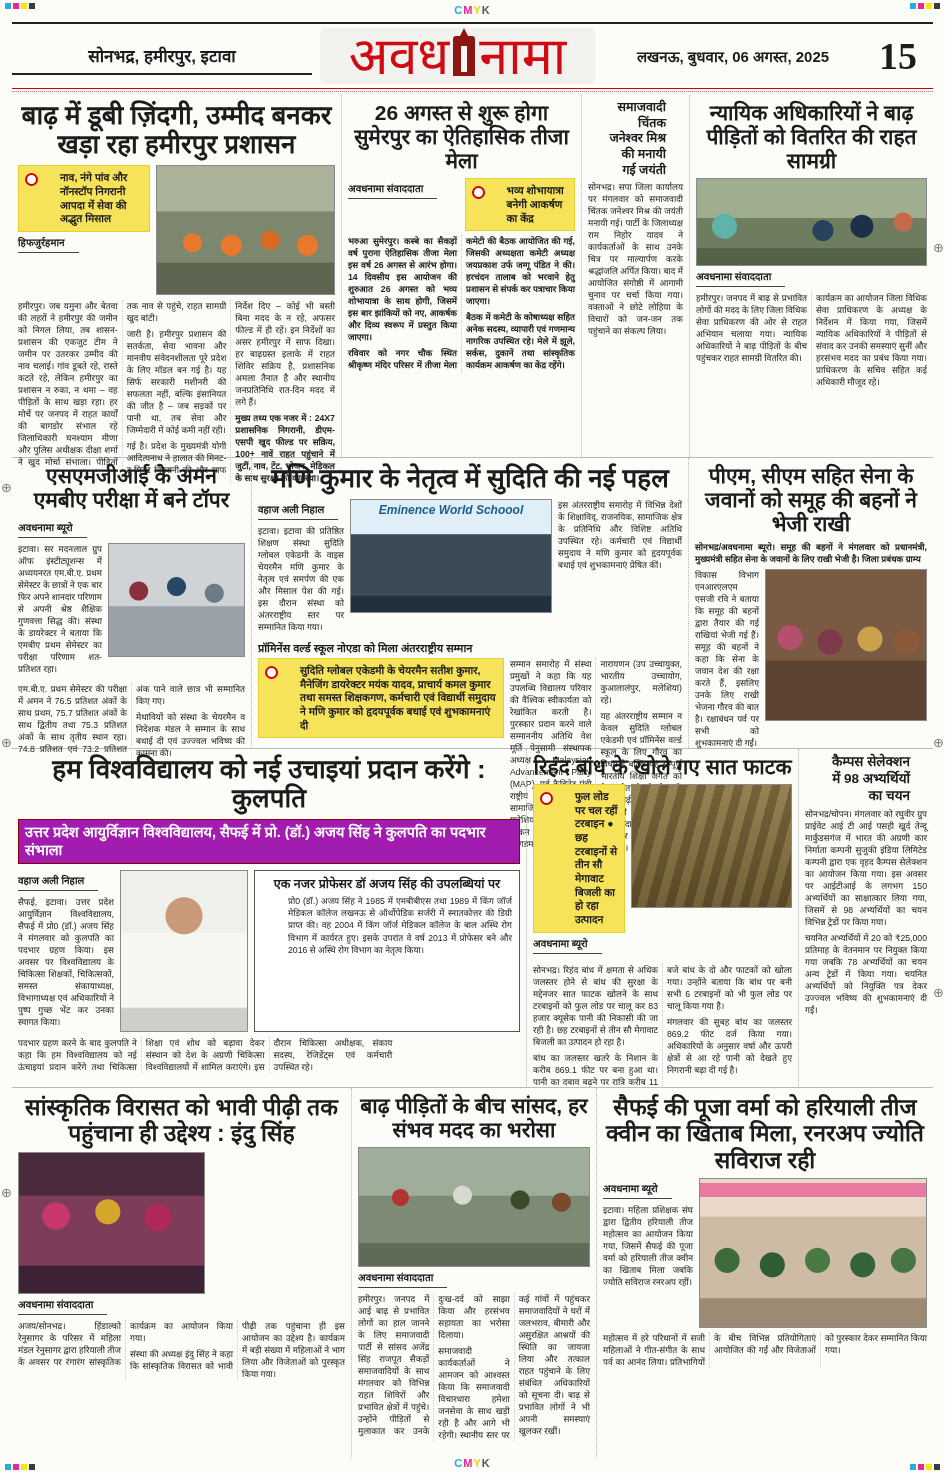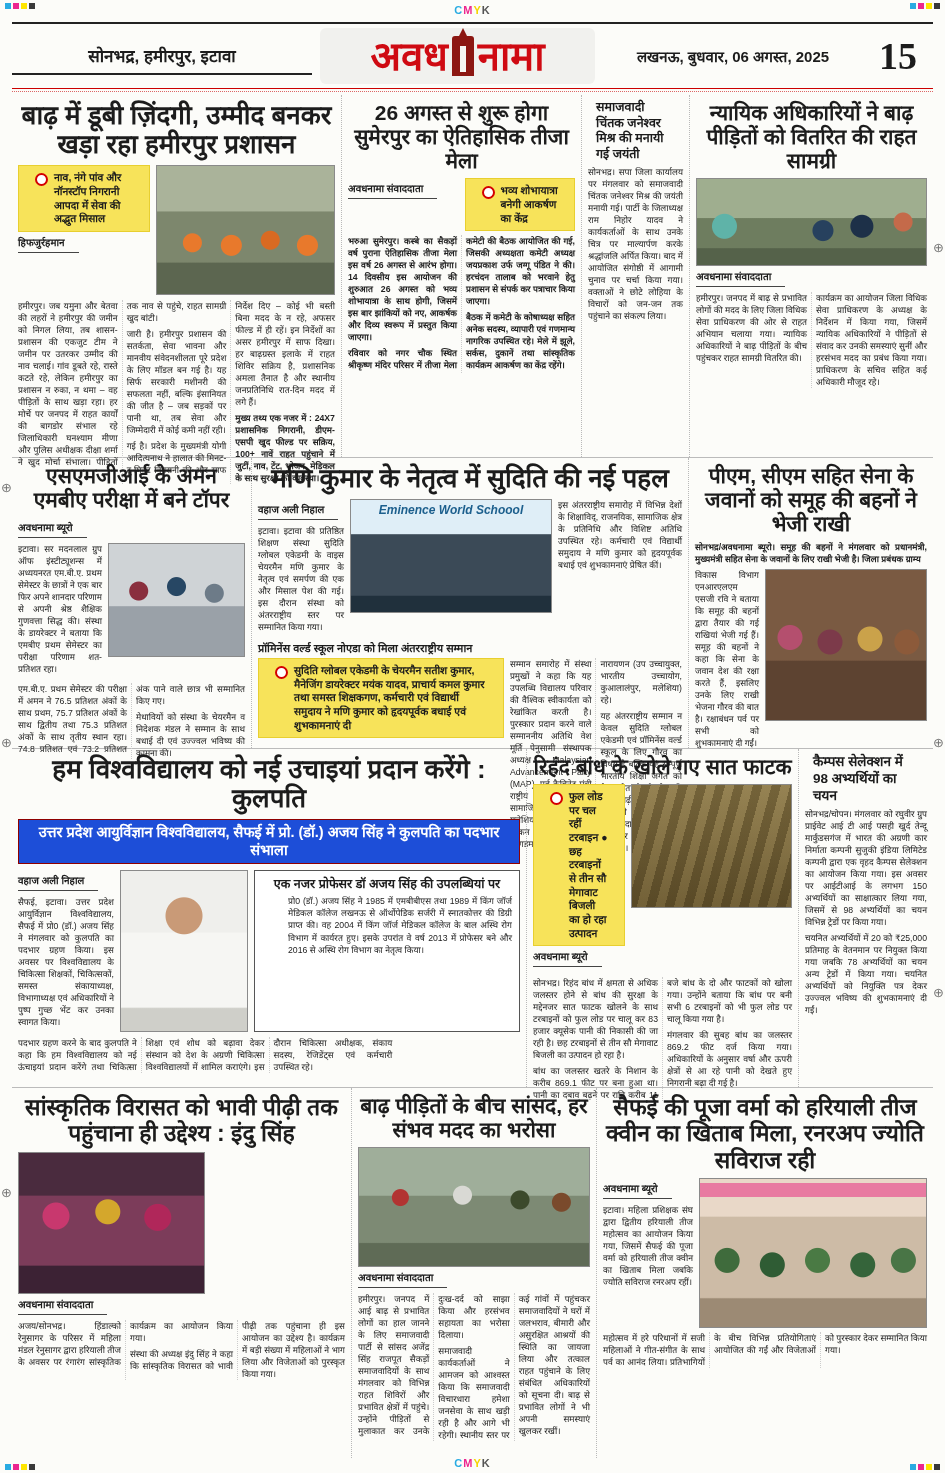--- a/index.html
+++ b/index.html
@@ -17,50 +17,50 @@
   .regmark{position:absolute;font-size:13px;color:#777;}
   .regmark.left{left:1px;} .regmark.right{right:1px;}
   
   .masthead{position:absolute;top:22px;left:12px;right:12px;height:64px;
             border-top:2px solid #222;border-bottom:1px solid #c00;display:flex;align-items:center;}
   .masthead:after{content:"";position:absolute;left:0;right:0;bottom:-4px;border-bottom:1px dotted #d66;}
   .mh-left{width:300px;text-align:center;font-weight:bold;font-size:17px;
            border-bottom:2px solid #222;padding:6px 0;}
   .mh-logo{flex:1;display:flex;align-items:center;justify-content:center;gap:4px;
            background:#f1f1ee;border-radius:6px;height:56px;margin:0 8px;}
-  .mh-logo .word{color:#cf0a12;font-size:40px;font-weight:bold;line-height:1;}
+  .mh-logo .word{color:#cf0a12;font-size:52px;font-weight:normal;line-height:1;}
   .monument{position:relative;width:22px;height:40px;background:#8c1712;border-radius:3px 3px 0 0;}
   .monument:before{content:"";position:absolute;top:-8px;left:7px;border-left:4px solid transparent;
                    border-right:4px solid transparent;border-bottom:8px solid #8c1712;}
   .monument:after{content:"";position:absolute;top:10px;left:8px;width:6px;height:26px;background:#f6f6f2;}
   .mh-date{width:260px;text-align:center;font-weight:bold;font-size:15px;}
   .mh-page{width:70px;text-align:center;font-family:"Liberation Serif",serif;font-size:38px;font-weight:bold;}
   
   .content{position:absolute;top:95px;left:12px;right:12px;}
   .row{display:flex;border-bottom:1px solid #bbb;}
   .row:last-child{border-bottom:none;}
   .art{padding:4px 6px;border-right:1px dotted #b9b9b9;box-sizing:border-box;}
   .art:last-child{border-right:none;}
   .hl-xl{font-size:26px;font-weight:bold;text-align:center;line-height:1.12;margin:2px 0 6px;}
   .hl-lg{font-size:21px;font-weight:bold;text-align:center;line-height:1.15;margin:2px 0 5px;}
-  .hl-sm{font-size:12.5px;font-weight:bold;text-align:left;line-height:1.25;margin:1px 8px 3px;}
+  .hl-sm{font-size:12.5px;font-weight:bold;text-align:right;line-height:1.25;margin:1px 17px 3px;}
   .byline{font-weight:bold;font-size:10px;border-bottom:1.5px solid #444;display:inline-block;
           padding:1px 14px 3px 0;margin:2px 0 5px;}
   .body{font-size:8.7px;line-height:1.38;text-align:justify;color:#222;}
   .cols2{column-count:2;column-gap:9px;column-rule:1px dotted #ccc;}
   .cols3{column-count:3;column-gap:9px;column-rule:1px dotted #ccc;}
   .cols4{column-count:4;column-gap:9px;column-rule:1px dotted #ccc;}
   .body p{margin:0 0 4px;}
   .lead-bold{font-weight:bold;}
-  .kicker{background:#f7e35a;border:1px solid #e8cf30;padding:5px 16px;font-size:10.5px;font-weight:bold;
-          line-height:1.3;display:flex;gap:6px;align-items:flex-start;}
+  .kicker{background:#f7e35a;border:1px solid #e8cf30;padding:5px 6px;font-size:10.5px;font-weight:bold;
+          line-height:1.3;display:flex;gap:22px;align-items:flex-start;}
   .kicker .bullet{flex:0 0 auto;width:9px;height:9px;border:2.5px solid #d40000;border-radius:50%;margin-top:2px;background:#fff;}
   .photo{position:relative;border:1px solid #8a8a8a;overflow:hidden;}
-  .redbar{background:#1d4ed8;color:#fff;font-weight:bold;text-align:center;font-size:14.5px;
-          padding:4px 0;border:1px solid #8e0000;margin:2px 0 6px;line-height:1.2;}
+  .redbar{background:#a21caf;color:#fff;font-weight:bold;font-size:14.5px;
+          padding:4px 6px;border:1px solid #8e0000;margin:2px 0 6px;line-height:1.2;}
   .achv{border:1.5px solid #555;padding:4px 7px;background:#fff;}
   .achv-title{font-weight:bold;font-size:12.5px;text-align:center;margin:0 0 3px;}
   .achv-text{font-size:8.7px;line-height:1.4;text-align:justify;margin-left:26px;}
   .subhead{font-weight:bold;font-size:11px;margin:3px 0;}
   .flexrow{display:flex;gap:6px;}
   .banner-txt{position:absolute;top:3px;left:0;right:0;text-align:center;color:#1c5f8d;
               font-weight:bold;font-size:12px;font-style:italic;}
   .photo-strip{position:absolute;left:0;right:0;}
 </style>
 </head>

